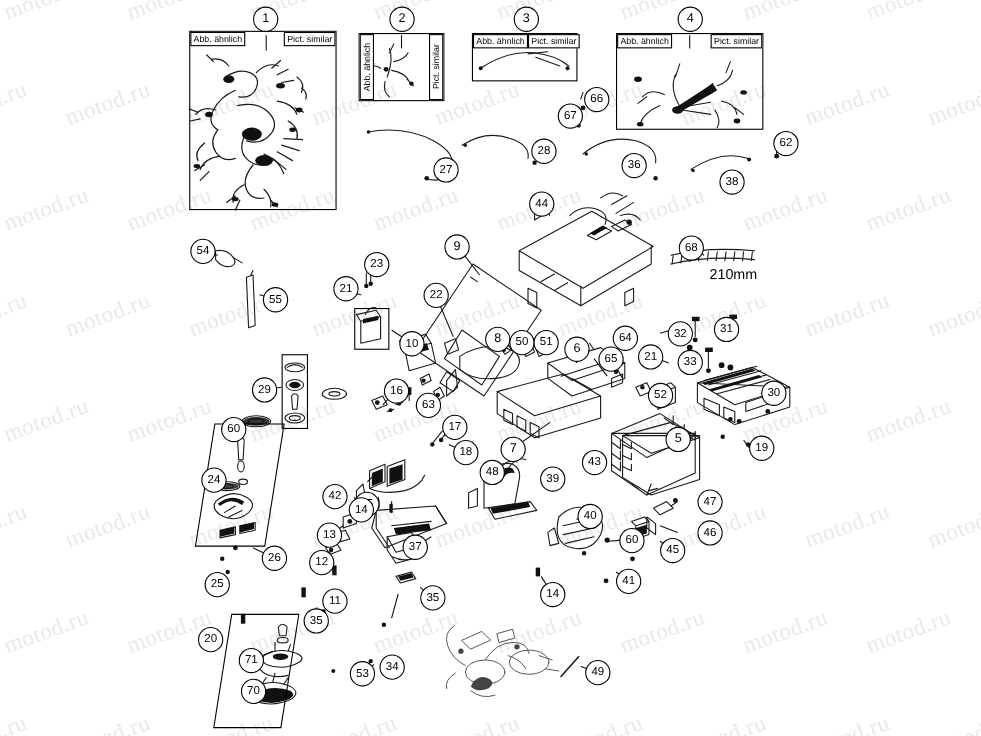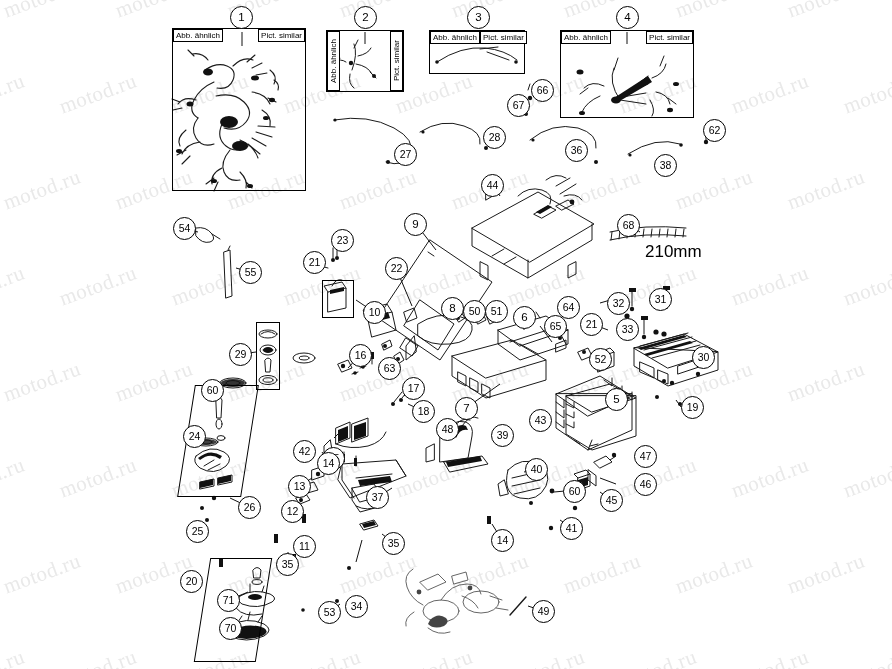--- a/index.html
+++ b/index.html
@@ -31,21 +31,21 @@
          border:1.3px solid #000;background:transparent;}
   .phead{position:absolute;top:0;left:0;width:100%;height:13px;
          display:flex;justify-content:space-between;box-sizing:border-box;}
   .ptag{border:1.2px solid #000;background:#fff;font-size:8px;line-height:11px;
         padding:0 2px;white-space:nowrap;color:#000;box-sizing:border-box;height:13px;}
   .ptag.v{writing-mode:vertical-rl;transform:rotate(180deg);
           height:auto;width:13px;line-height:12px;text-align:center;padding:2px 0;}
   .pvert{position:absolute;top:0;left:0;height:100%;width:100%;
          display:flex;justify-content:space-between;align-items:stretch;}
 
-  .dim-label{position:absolute;z-index:4;font-size:17px;color:#000;white-space:nowrap;}
+  .dim-label{position:absolute;z-index:4;font-size:13px;color:#000;white-space:nowrap;}
   .plainbox{position:absolute;z-index:3;border:1.2px solid #000;box-sizing:border-box;}
 </style>
 </head>
 <body>
 
 <div id="sheet">
 
   <div id="watermarks">
       <div class="wm" style="color: rgb(233, 233, 233); left: 0px; top: 0px; transform: rotate(-20deg);">motod.ru</div>
       <div class="wm" style="color: rgb(233, 233, 233); left: 112px; top: 0px; transform: rotate(-20deg);">motod.ru</div>

